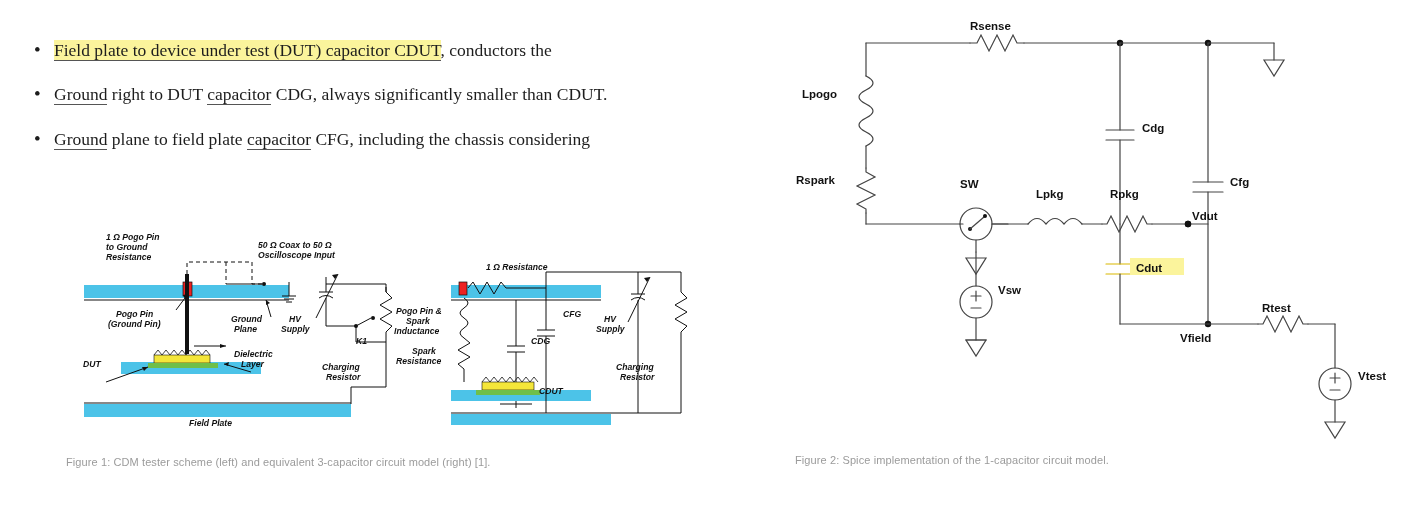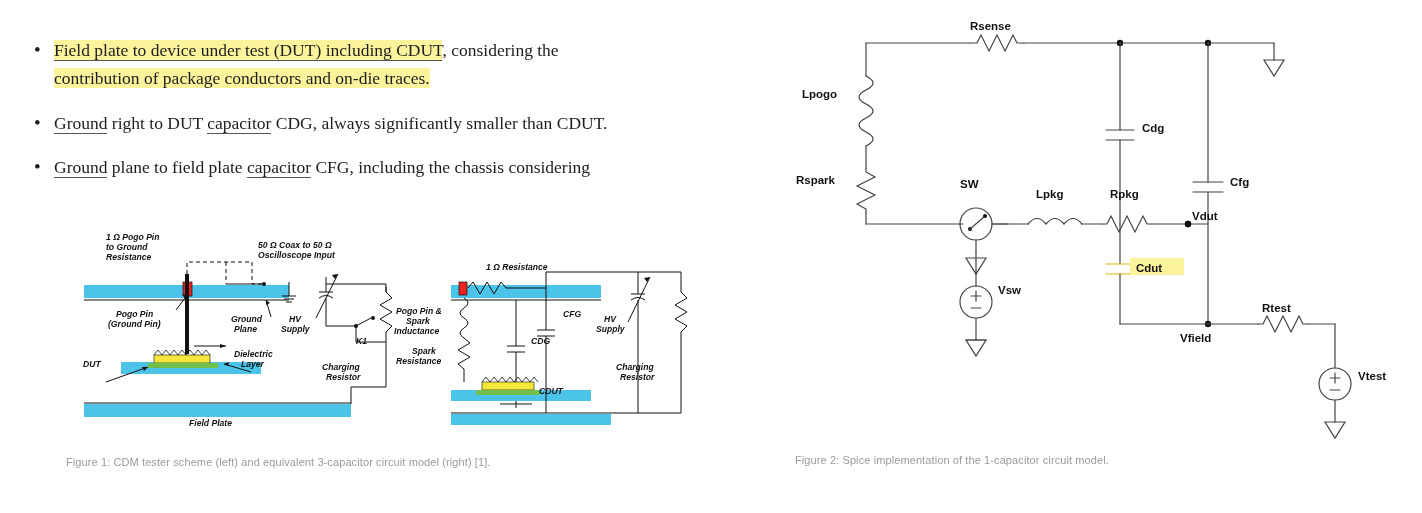--- a/index.html
+++ b/index.html
@@ -107,22 +107,21 @@
 </style>
 </head>
 <body>
 
 <div class="page">
 
   <div class="left-col">
 
     <ul class="bullets">
       <li>
-        <span class="hl"><span class="ul-term">Field plate to device under test (DUT) including CDUT</span></span><span>, considering the</span><br>
-        <span class="hl">contribution of package conductors and on-die traces.</span>
+        <span class="hl"><span class="ul-term">Field plate to device under test (DUT) capacitor CDUT</span></span><span>, conductors the</span><br>
       </li>
       <li>
         <span class="ul-term">Ground</span><span> right to DUT </span><span class="ul-term">capacitor</span><span> CDG, always significantly smaller than CDUT.</span>
       </li>
       <li>
         <span class="ul-term">Ground</span><span> plane to field plate </span><span class="ul-term">capacitor</span><span> CFG, including the chassis considering</span><br>
       </li>
     </ul>
 
     <div class="fig1-wrap">

